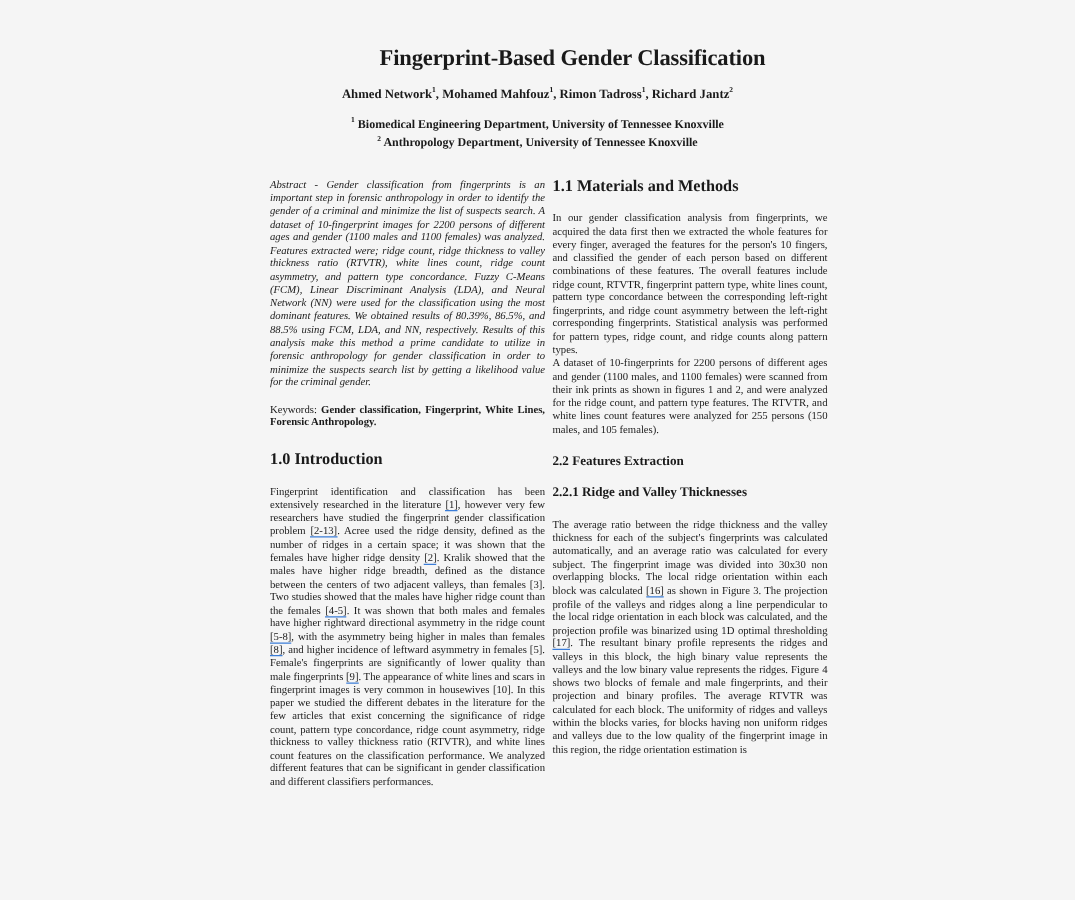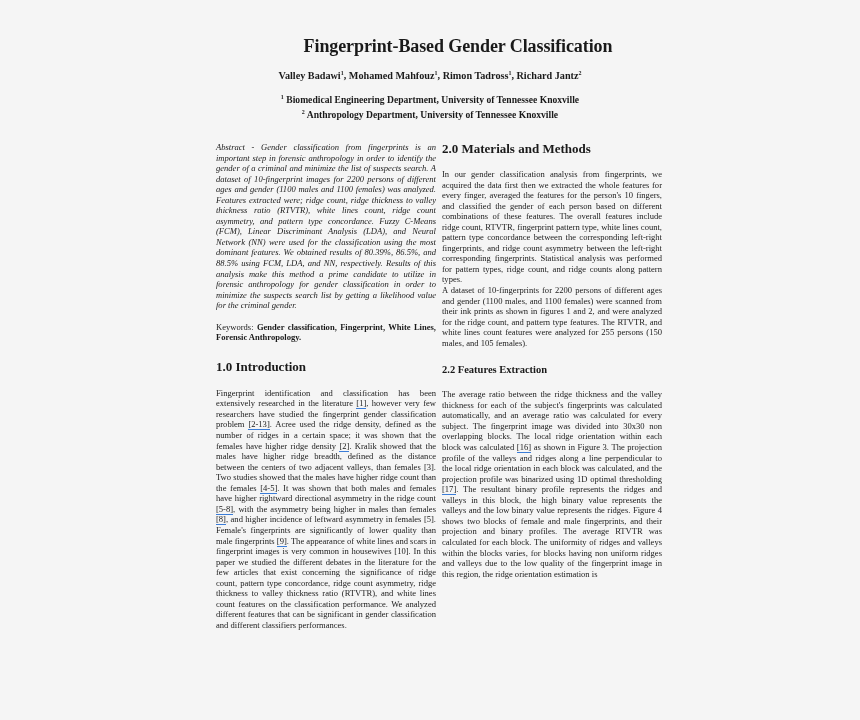--- a/index.html
+++ b/index.html
@@ -40,21 +40,21 @@
   .h3 { font-weight: bold; font-size: 10.5px; margin: 10px 0 13px 0; line-height: 12px; text-align: left; }
   p { margin: 0; }
   .ref { border-bottom: 1px solid #3b7dd8; cursor: pointer; }
 </style>
 </head>
 <body>
 
 <div class="title">Fingerprint-Based Gender Classification</div>
 
 <div class="authors">
-  <span>Valley Badawi</span><sup>1</sup>,
+  <span>Ahmed Network</span><sup>1</sup>,
   <span>Mohamed Mahfouz</span><sup>1</sup>,
   <span>Rimon Tadross</span><sup>1</sup>,
   <span>Richard Jantz</span><sup>2</sup>
 </div>
 
 <div class="affil a1">
   <sup>1</sup>
   <span>Biomedical Engineering Department, University of Tennessee Knoxville</span>
 </div>
 <div class="affil a2">
@@ -65,20 +65,21 @@
 <div class="col left">
   <p class="abstract">Abstract - Gender classification from fingerprints is an important step in forensic anthropology in order to identify the gender of a criminal and minimize the list of suspects search. A dataset of 10-fingerprint images for 2200 persons of different ages and gender (1100 males and 1100 females) was analyzed. Features extracted were; ridge count, ridge thickness to valley thickness ratio (RTVTR), white lines count, ridge count asymmetry, and pattern type concordance. Fuzzy C-Means (FCM), Linear Discriminant Analysis (LDA), and Neural Network (NN) were used for the classification using the most dominant features. We obtained results of 80.39%, 86.5%, and 88.5% using FCM, LDA, and NN, respectively. Results of this analysis make this method a prime candidate to utilize in forensic anthropology for gender classification in order to minimize the suspects search list by getting a likelihood value for the criminal gender.</p>
   <p class="keywords">
     <span class="kw-label">Keywords:</span>
     <span>Gender classification, Fingerprint, White Lines, Forensic Anthropology.</span>
   </p>
   <div class="h1">1.0 Introduction</div>
   <p><span>Fingerprint identification and classification has been extensively researched in the literature </span><a class="ref">[1]</a><span>, however very few researchers have studied the fingerprint gender classification problem </span><a class="ref">[2-13]</a><span>. Acree used the ridge density, defined as the number of ridges in a certain space; it was shown that the females have higher ridge density </span><a class="ref">[2]</a><span>. Kralik showed that the males have higher ridge breadth, defined as the distance between the centers of two adjacent valleys, than females [3]. Two studies showed that the males have higher ridge count than the females </span><a class="ref">[4-5]</a><span>. It was shown that both males and females have higher rightward directional asymmetry in the ridge count </span><a class="ref">[5-8]</a><span>, with the asymmetry being higher in males than females </span><a class="ref">[8]</a><span>, and higher incidence of leftward asymmetry in females [5]. Female's fingerprints are significantly of lower quality than male fingerprints </span><a class="ref">[9]</a><span>. The appearance of white lines and scars in fingerprint images is very common in housewives [10]. In this paper we studied the different debates in the literature for the few articles that exist concerning the significance of ridge count, pattern type concordance, ridge count asymmetry, ridge thickness to valley thickness ratio (RTVTR), and white lines count features on the classification performance. We analyzed different features that can be significant in gender classification and different classifiers performances.</span></p>
 </div>
 
-<div class="h2main">2.0 Materials and Methods</div>
+<div class="h2main">1.1 Materials and Methods</div>
 
 <div class="col right">
   <p>In our gender classification analysis from fingerprints, we acquired the data first then we extracted the whole features for every finger, averaged the features for the person's 10 fingers, and classified the gender of each person based on different combinations of these features. The overall features include ridge count, RTVTR, fingerprint pattern type, white lines count, pattern type concordance between the corresponding left-right fingerprints, and ridge count asymmetry between the left-right corresponding fingerprints. Statistical analysis was performed for pattern types, ridge count, and ridge counts along pattern types.</p>
   <p>A dataset of 10-fingerprints for 2200 persons of different ages and gender (1100 males, and 1100 females) were scanned from their ink prints as shown in figures 1 and 2, and were analyzed for the ridge count, and pattern type features. The RTVTR, and white lines count features were analyzed for 255 persons (150 males, and 105 females).</p>
   <div class="h2">2.2 Features Extraction</div>
+  <div class="h3">2.2.1 Ridge and Valley Thicknesses</div>
   <p><span>The average ratio between the ridge thickness and the valley thickness for each of the subject's fingerprints was calculated automatically, and an average ratio was calculated for every subject. The fingerprint image was divided into 30x30 non overlapping blocks. The local ridge orientation within each block was calculated </span><a class="ref">[16]</a><span> as shown in Figure 3. The projection profile of the valleys and ridges along a line perpendicular to the local ridge orientation in each block was calculated, and the projection profile was binarized using 1D optimal thresholding </span><a class="ref">[17]</a><span>. The resultant binary profile represents the ridges and valleys in this block, the high binary value represents the valleys and the low binary value represents the ridges. Figure 4 shows two blocks of female and male fingerprints, and their projection and binary profiles. The average RTVTR was calculated for each block. The uniformity of ridges and valleys within the blocks varies, for blocks having non uniform ridges and valleys due to the low quality of the fingerprint image in this region, the ridge orientation estimation is</span></p>
 </div>
 
 </body></html>

